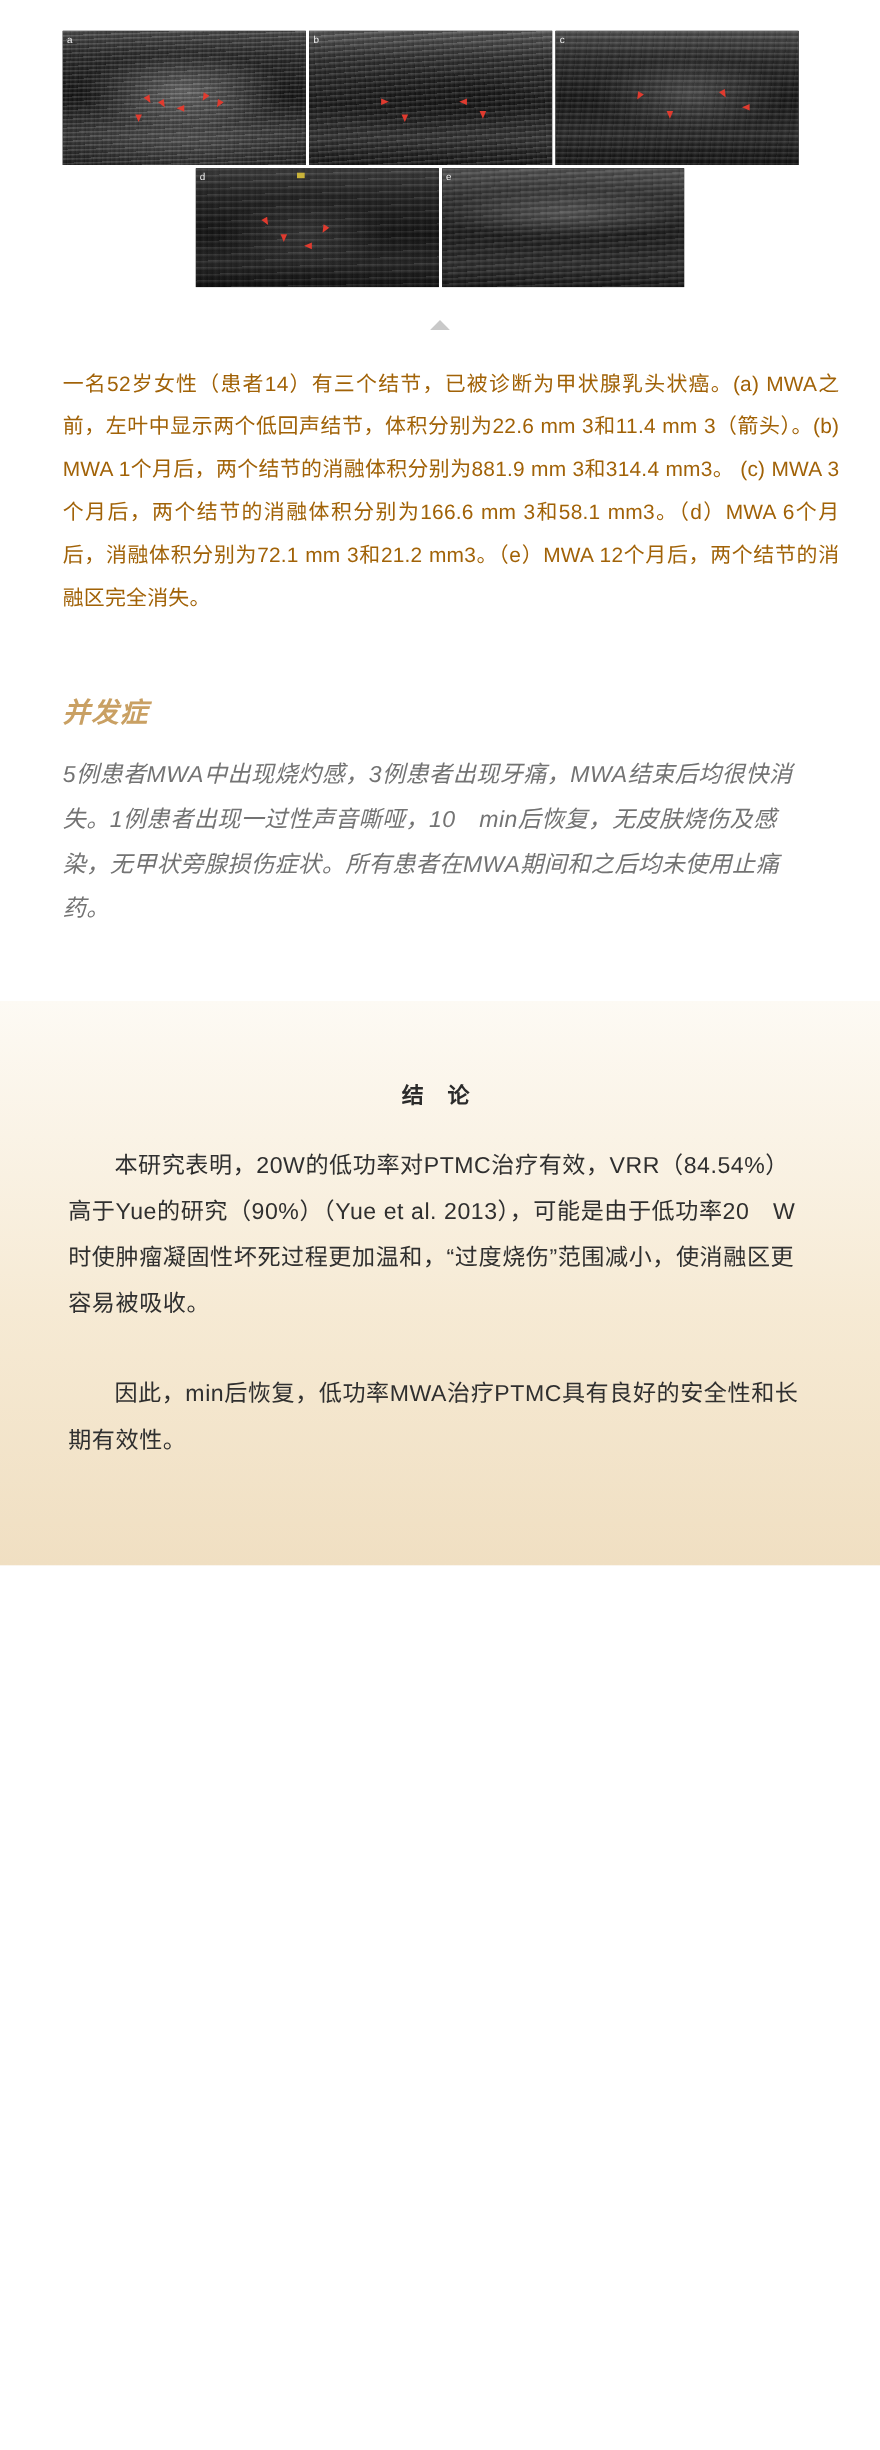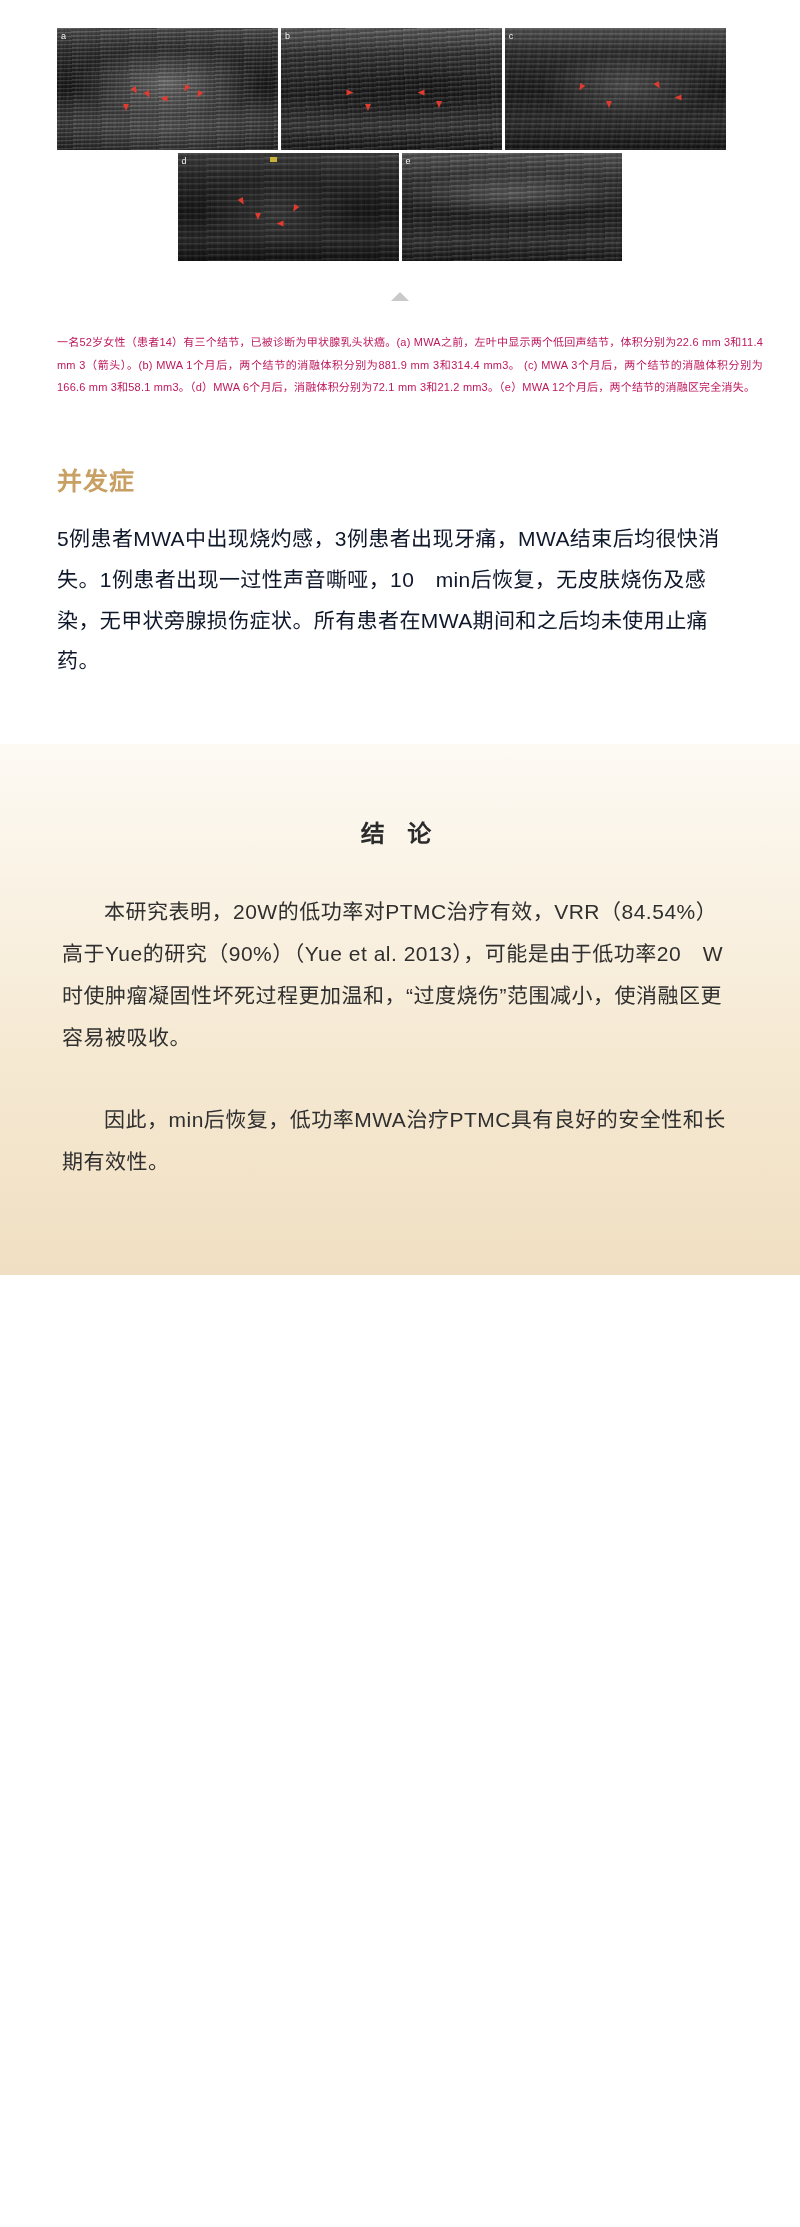--- a/index.html
+++ b/index.html
@@ -145,58 +145,59 @@
     text-align: center;
     color: #8c8c8c;
     font-size: 15px;
     letter-spacing: 0.6px;
     margin-top: 11px;
   }
 
   
   .caption {
     margin: 26px 37px 0 57px;
-    font-size: 11px;
+    font-size: 19px;
     line-height: 2.05;
-    color: #be185d;
+    color: #a16207;
     text-align: justify;
     letter-spacing: 0.2px;
   }
 
   
   .section {
     margin: 62px 57px 0 57px;
+    font-style: italic;
   }
   .section-title {
     color: #c9a063;
     font-size: 25px;
     font-weight: bold;
     letter-spacing: 1px;
   }
   .section-body {
     margin-top: 22px;
     font-size: 21px;
     line-height: 1.95;
-    color: #0f172a;
+    color: #737373;
     letter-spacing: 0.4px;
   }
 
   
   .conclusion {
     margin-top: 62px;
     padding: 70px 62px 92px 62px;
     background: linear-gradient(180deg, #fdfaf4 0%, #f6ead4 55%, #f0dfc2 100%);
   }
   .conclusion-title {
     text-align: center;
-    font-size: 24px;
+    font-size: 20px;
     font-weight: bold;
     color: #2b2b2b;
     letter-spacing: 8px;
-    margin-bottom: 42px;
+    margin-bottom: 30px;
   }
   .conclusion-p {
     font-size: 21px;
     line-height: 2.0;
     color: #2f2f2f;
     letter-spacing: 0.5px;
     text-indent: 2em;
   }
   .conclusion-p + .conclusion-p {
     margin-top: 40px;

